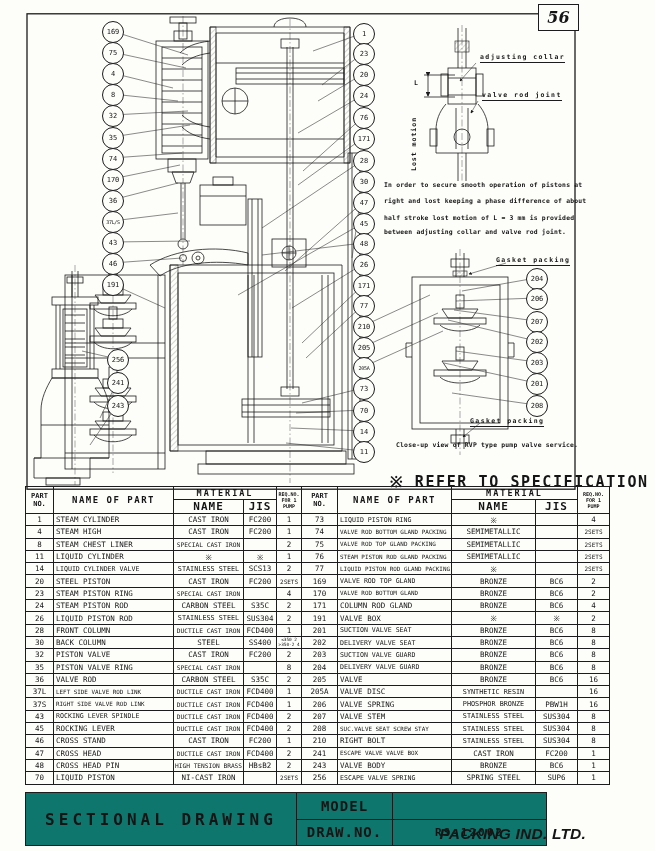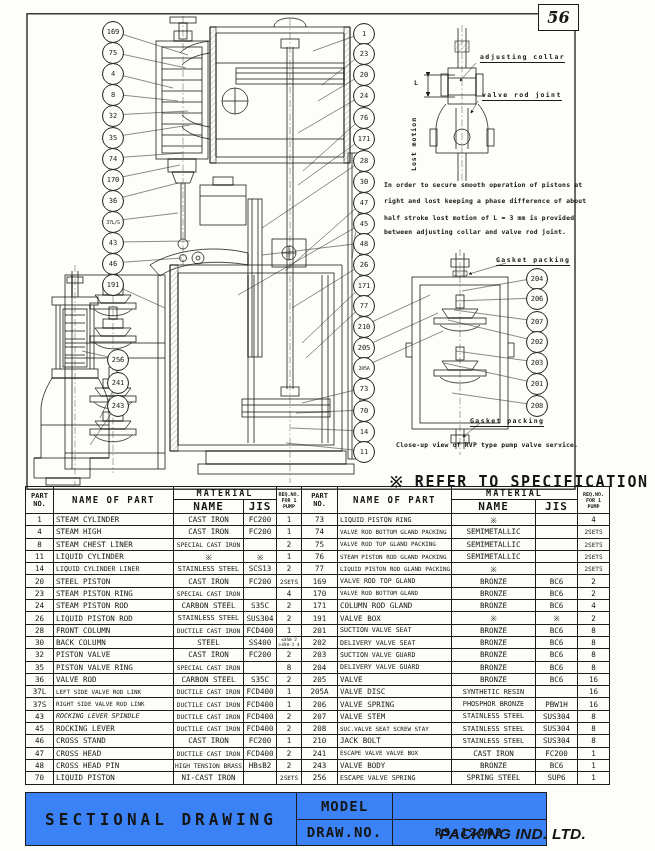--- a/index.html
+++ b/index.html
@@ -36,21 +36,21 @@
   .h-part{font-size:7px;white-space:pre-line;line-height:1.15;}
   .h-name{font-size:9px;letter-spacing:1.5px;}
   .h-mat{font-size:8.5px;letter-spacing:2px;height:12px;}
   .h-sub{font-size:11px;letter-spacing:1px;}
   .h-req{font-size:5px;white-space:pre-line;line-height:1.2;letter-spacing:0;}
   td{font-size:7.5px;}
   .c-no,.c-jis,.c-req,.c-mat{text-align:center;}
   .c-name{text-align:left;padding-left:2px;}
   
   .title-block{position:absolute;left:25px;top:792px;width:520px;height:52px;
-       border:1.7px solid #1c1c1c;display:flex;z-index:2;background:#3b82f6;}
+       border:1.7px solid #1c1c1c;display:flex;z-index:2;background:#0f766e;}
   .tb-title{width:270px;border-right:1.7px solid #1c1c1c;display:flex;align-items:center;justify-content:center;
        font-size:16px;letter-spacing:4px;font-weight:bold;}
   .tb-right{flex:1;display:flex;flex-direction:column;}
   .tb-row{flex:1;display:flex;}
   .tb-row:first-child{border-bottom:1.4px solid #1c1c1c;}
   .tb-label{width:95px;border-right:1.4px solid #1c1c1c;display:flex;align-items:center;justify-content:center;
        font-size:14px;letter-spacing:1px;font-weight:bold;}
   .tb-value{flex:1;display:flex;align-items:center;justify-content:center;font-size:11px;letter-spacing:2px;font-weight:bold;}
   .company{position:absolute;left:390px;top:825px;width:196px;text-align:right;z-index:2;
        font-family:"Liberation Sans",sans-serif;font-weight:bold;font-style:italic;font-size:15.5px;letter-spacing:.2px;}
@@ -435,21 +435,21 @@
           </tr>
           <tr>
             <td class="c-no">11</td>
             <td class="c-name">LIQUID CYLINDER</td>
             <td class="c-mat">※</td>
             <td class="c-jis">※</td>
             <td class="c-req">1</td>
           </tr>
           <tr>
             <td class="c-no">14</td>
-            <td class="c-name" style="font-size: 6.6px;">LIQUID CYLINDER LINER</td>
+            <td class="c-name" style="font-size: 6.6px;">LIQUID CYLINDER VALVE</td>
             <td class="c-mat" style="font-size: 6.8px;">STAINLESS STEEL</td>
             <td class="c-jis">SCS13</td>
             <td class="c-req">2</td>
           </tr>
           <tr>
             <td class="c-no">20</td>
             <td class="c-name">STEEL PISTON</td>
             <td class="c-mat">CAST IRON</td>
             <td class="c-jis">FC200</td>
             <td class="c-req" style="font-size: 6px;">2SETS</td>
@@ -520,21 +520,21 @@
           </tr>
           <tr>
             <td class="c-no">37S</td>
             <td class="c-name" style="font-size: 5.9px;">RIGHT SIDE VALVE ROD LINK</td>
             <td class="c-mat" style="font-size: 6.2px;">DUCTILE CAST IRON</td>
             <td class="c-jis">FCD400</td>
             <td class="c-req">1</td>
           </tr>
           <tr>
             <td class="c-no">43</td>
-            <td class="c-name" style="font-size: 6.6px; font-style: italic;">ROCKING LEVER SPINDLE</td>
+            <td class="c-name" style="font-size: 6.6px;">ROCKING LEVER SPINDLE</td>
             <td class="c-mat" style="font-size: 6.2px;">DUCTILE CAST IRON</td>
             <td class="c-jis">FCD400</td>
             <td class="c-req">2</td>
           </tr>
           <tr>
             <td class="c-no">45</td>
             <td class="c-name">ROCKING LEVER</td>
             <td class="c-mat" style="font-size: 6.2px;">DUCTILE CAST IRON</td>
             <td class="c-jis">FCD400</td>
             <td class="c-req">2</td>
@@ -715,21 +715,21 @@
           </tr>
           <tr>
             <td class="c-no">208</td>
             <td class="c-name" style="font-size: 5.9px;">SUC.VALVE SEAT SCREW STAY</td>
             <td class="c-mat" style="font-size: 6.8px;">STAINLESS STEEL</td>
             <td class="c-jis">SUS304</td>
             <td class="c-req">8</td>
           </tr>
           <tr>
             <td class="c-no">210</td>
-            <td class="c-name">JACK BOLT</td>
+            <td class="c-name">RIGHT BOLT</td>
             <td class="c-mat" style="font-size: 6.8px;">STAINLESS STEEL</td>
             <td class="c-jis">SUS304</td>
             <td class="c-req">8</td>
           </tr>
           <tr>
             <td class="c-no">241</td>
             <td class="c-name" style="font-size: 5.9px;">ESCAPE VALVE VALVE BOX</td>
             <td class="c-mat">CAST IRON</td>
             <td class="c-jis">FC200</td>
             <td class="c-req">1</td>

